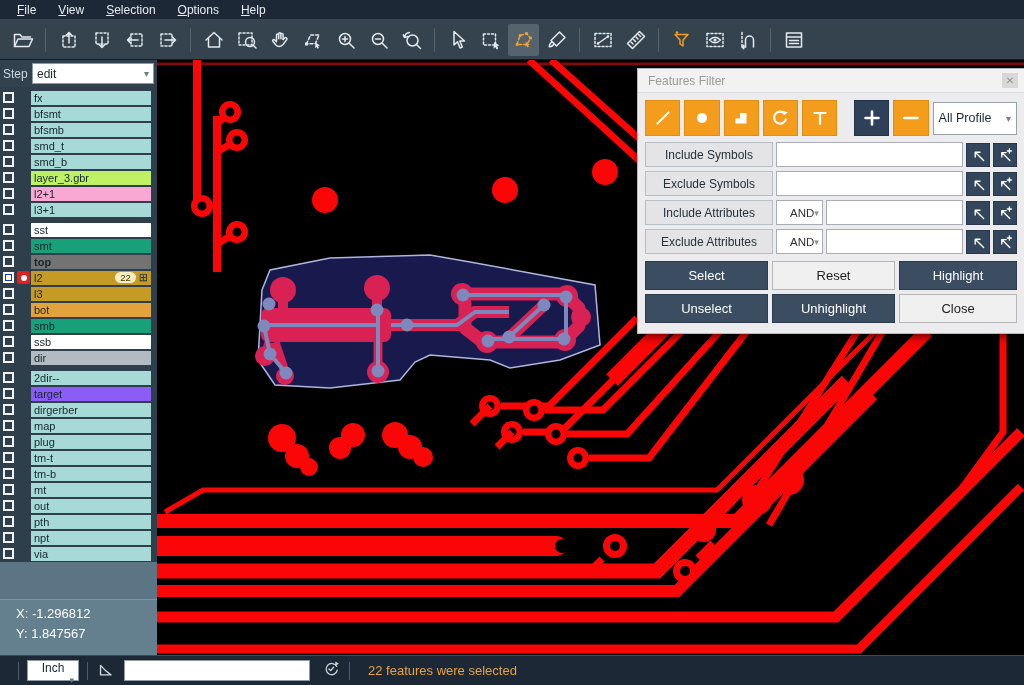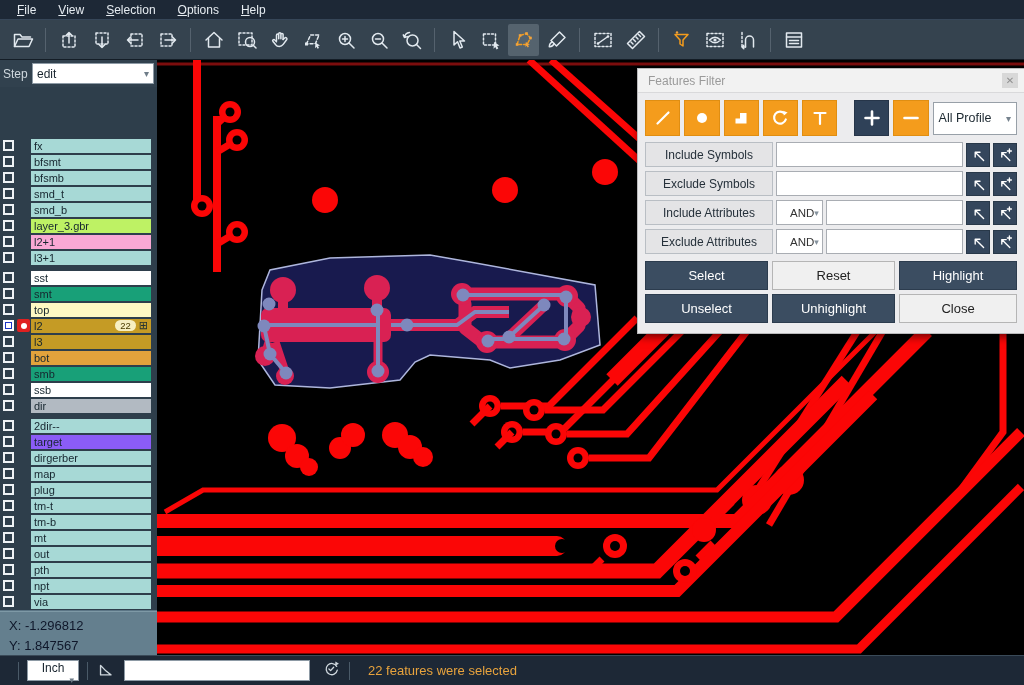--- a/index.html
+++ b/index.html
@@ -23,38 +23,38 @@
 
   
   .main{position:absolute;left:0;top:60px;width:1024px;height:595px;display:flex;}
   .sidebar{width:157px;height:595px;background:var(--panel,#2e3e4b);display:flex;flex-direction:column;}
   .step-row{height:27px;display:flex;align-items:center;padding:0 3px;background:#31414e;flex:0 0 auto;}
   .step-label{color:#cfd8de;font-size:12px;width:29px;}
   .step-select{flex:1;height:21px;background:#fff;border:1px solid #8d9aa5;display:flex;align-items:center;
     font-size:12px;color:#18242e;padding:0 4px;position:relative;}
   .step-select .chev{margin-left:auto;color:#6f7d89;font-size:10px;}
 
-  .layer-list{flex:0 0 auto;padding-top:3px;margin-top:48px;}
+  .layer-list{flex:0 0 auto;padding-top:3px;}
   .layer-row{height:15px;margin-bottom:1px;display:flex;align-items:center;}
   .cbx{width:11px;height:11px;border:2px solid #eef2f5;background:transparent;margin-left:3px;flex:0 0 auto;}
   .dot-slot{width:14px;height:13px;margin-left:2px;flex:0 0 auto;position:relative;}
   .layer-row.selected .cbx{background:#1c36c6;border:2px solid #fff;position:relative;}
   .layer-row.selected .cbx::after{content:"";position:absolute;left:1px;top:1px;width:5px;height:5px;background:#fff;}
   .layer-row.selected .dot-slot{background:#e02020;border-radius:2px;width:13px;height:13px;margin-left:3px;}
   .layer-row.selected .dot-slot::after{content:"";position:absolute;left:3.5px;top:3.5px;width:6px;height:6px;border-radius:50%;background:#fff;}
   .row-bar{flex:1;height:14px;margin-left:1px;margin-right:6px;display:flex;align-items:center;padding:0 3px;}
   .row-label{font-size:11px;color:#16262f;line-height:14px;white-space:nowrap;}
   .row-badge{margin-left:auto;background:#f7efc2;border-radius:7px;font-size:9.5px;color:#4a3b00;
     padding:0 5px;line-height:11px;height:11px;}
   .row-grid{font-size:11px;color:#233;margin-left:3px;line-height:13px;}
   .group-sep{height:4px;}
 
   .side-fill{flex:1;background:var(--sidefill,#5b7585);}
-  .coords{height:44px;background:var(--coordsbg,#647f8e);border-top:1px solid #7e99a6;
-    color:#0f172a;font-size:13px;padding:4px 0 0 9px;line-height:20px;}
+  .coords{height:56px;background:var(--coordsbg,#647f8e);border-top:1px solid #7e99a6;
+    color:#ffffff;font-size:13px;padding:4px 0 0 16px;line-height:20px;}
 
   .canvas-wrap{flex:1;position:relative;background:#000;}
   .canvas-wrap svg{display:block;}
 
   
   .dialog{position:absolute;left:637px;top:68px;width:388px;height:266px;background:#ececee;
     border:1px solid #b9b9bb;box-shadow:2px 3px 8px rgba(0,0,0,.55);}
   .dlg-title{height:24px;background:#f2f2f2;display:flex;align-items:center;padding:0 6px 0 10px;
     border-bottom:1px solid #d9d9db;}
   .dlg-title-text{color:#9a9a9a;font-size:12px;}
@@ -359,21 +359,21 @@
     <span class="cbx"></span>
     <span class="dot-slot"></span>
     <span class="row-bar" style="background: rgb(24, 160, 120);">
       <span class="row-label">smt</span>
 
     </span>
   </div>
           <div class="layer-row">
     <span class="cbx"></span>
     <span class="dot-slot"></span>
-    <span class="row-bar" style="background: #fef9c3;">
+    <span class="row-bar" style="background: #737373; font-weight: bold;">
       <span class="row-label">top</span>
 
     </span>
   </div>
           <div class="layer-row selected">
     <span class="cbx"></span>
     <span class="dot-slot"></span>
     <span class="row-bar" style="background: rgb(197, 155, 37);">
       <span class="row-label">l2</span>
       <span class="row-badge">22</span>

